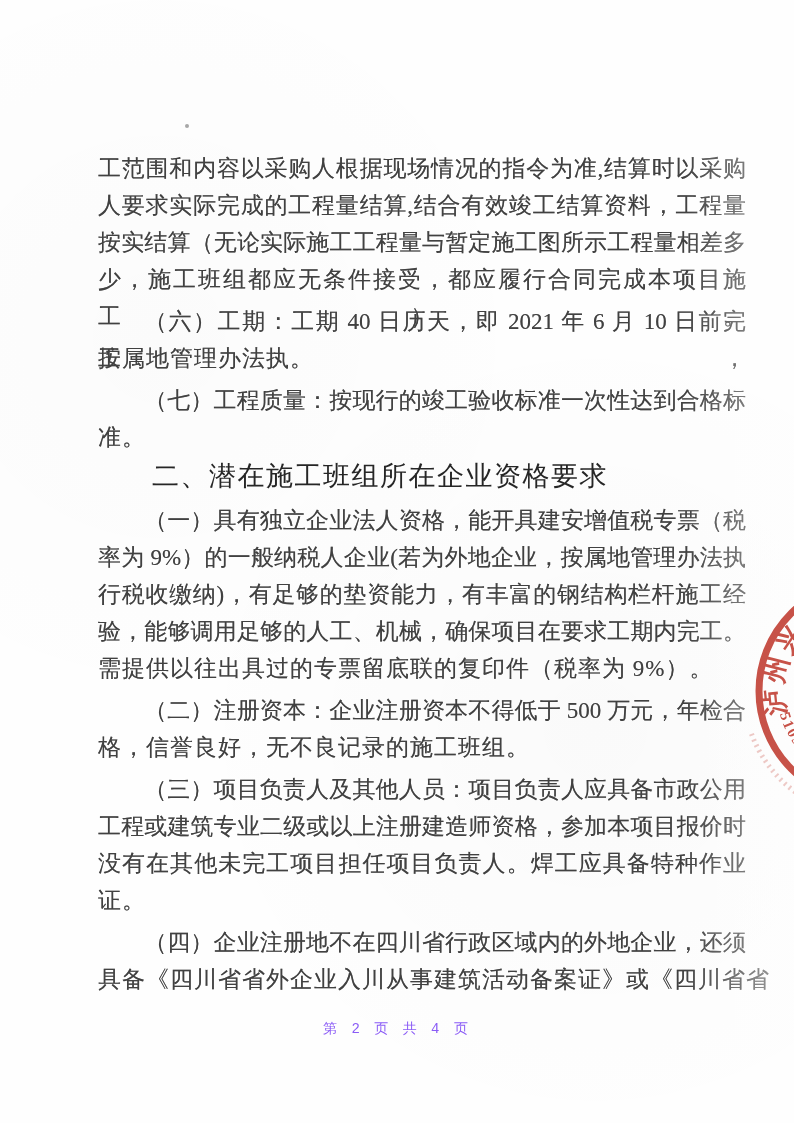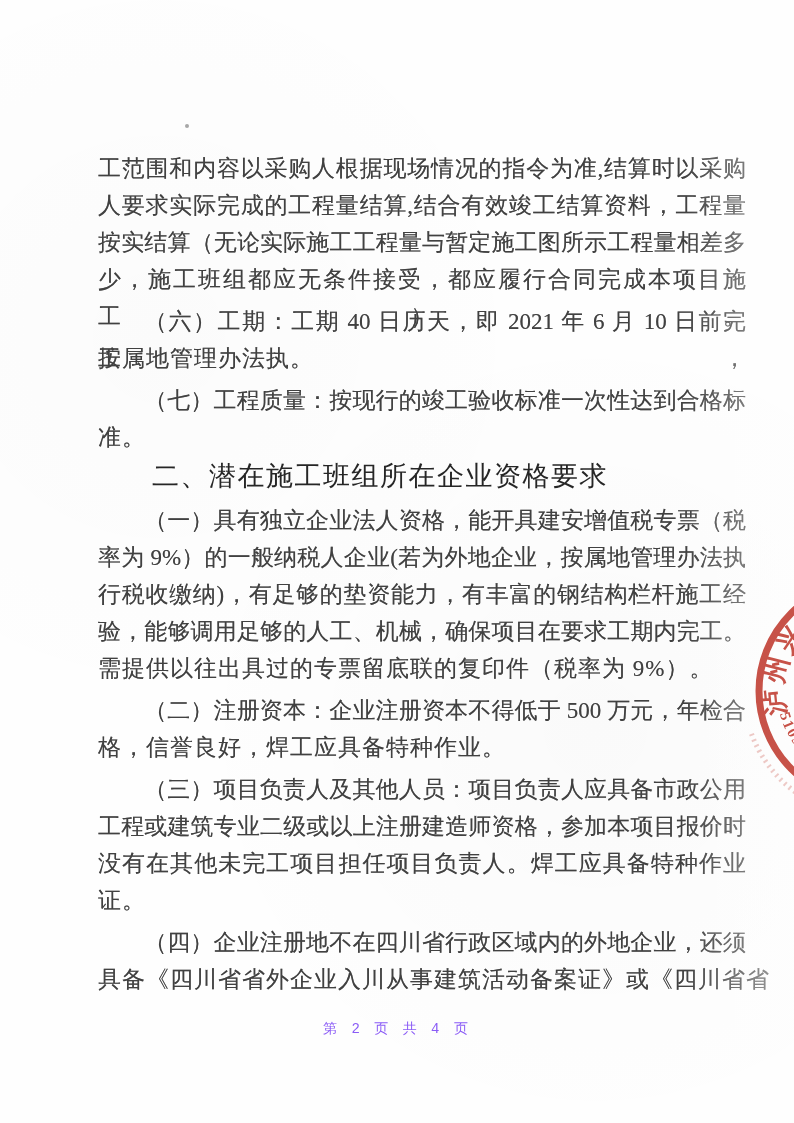--- a/index.html
+++ b/index.html
@@ -122,21 +122,21 @@
       <div class="line">按属地管理办法执。</div>
       <div class="line justify indent">（七）工程质量：按现行的竣工验收标准一次性达到合格标</div>
       <div class="line">准。</div>
       <div class="line indent heading">二、潜在施工班组所在企业资格要求</div>
       <div class="line justify indent">（一）具有独立企业法人资格，能开具建安增值税专票（税</div>
       <div class="line justify">率为 9%）的一般纳税人企业(若为外地企业，按属地管理办法执</div>
       <div class="line justify">行税收缴纳)，有足够的垫资能力，有丰富的钢结构栏杆施工经</div>
       <div class="line justify">验，能够调用足够的人工、机械，确保项目在要求工期内完工。</div>
       <div class="line">需提供以往出具过的专票留底联的复印件（税率为 9%）。</div>
       <div class="line justify indent">（二）注册资本：企业注册资本不得低于 500 万元，年检合</div>
-      <div class="line">格，信誉良好，焊工应具备特种作业。</div>
+      <div class="line">格，信誉良好，无不良记录的施工班组。</div>
       <div class="line justify indent">（三）项目负责人及其他人员：项目负责人应具备市政公用</div>
       <div class="line justify">工程或建筑专业二级或以上注册建造师资格，参加本项目报价时</div>
       <div class="line justify">没有在其他未完工项目担任项目负责人。焊工应具备特种作业</div>
       <div class="line">证。</div>
       <div class="line justify indent">（四）企业注册地不在四川省行政区域内的外地企业，还须</div>
       <div class="line">具备《四川省省外企业入川从事建筑活动备案证》或《四川省省</div>
     </div>
 
   <svg class="seal" viewBox="0 0 270 270" xmlns="http://www.w3.org/2000/svg">
     <defs>

